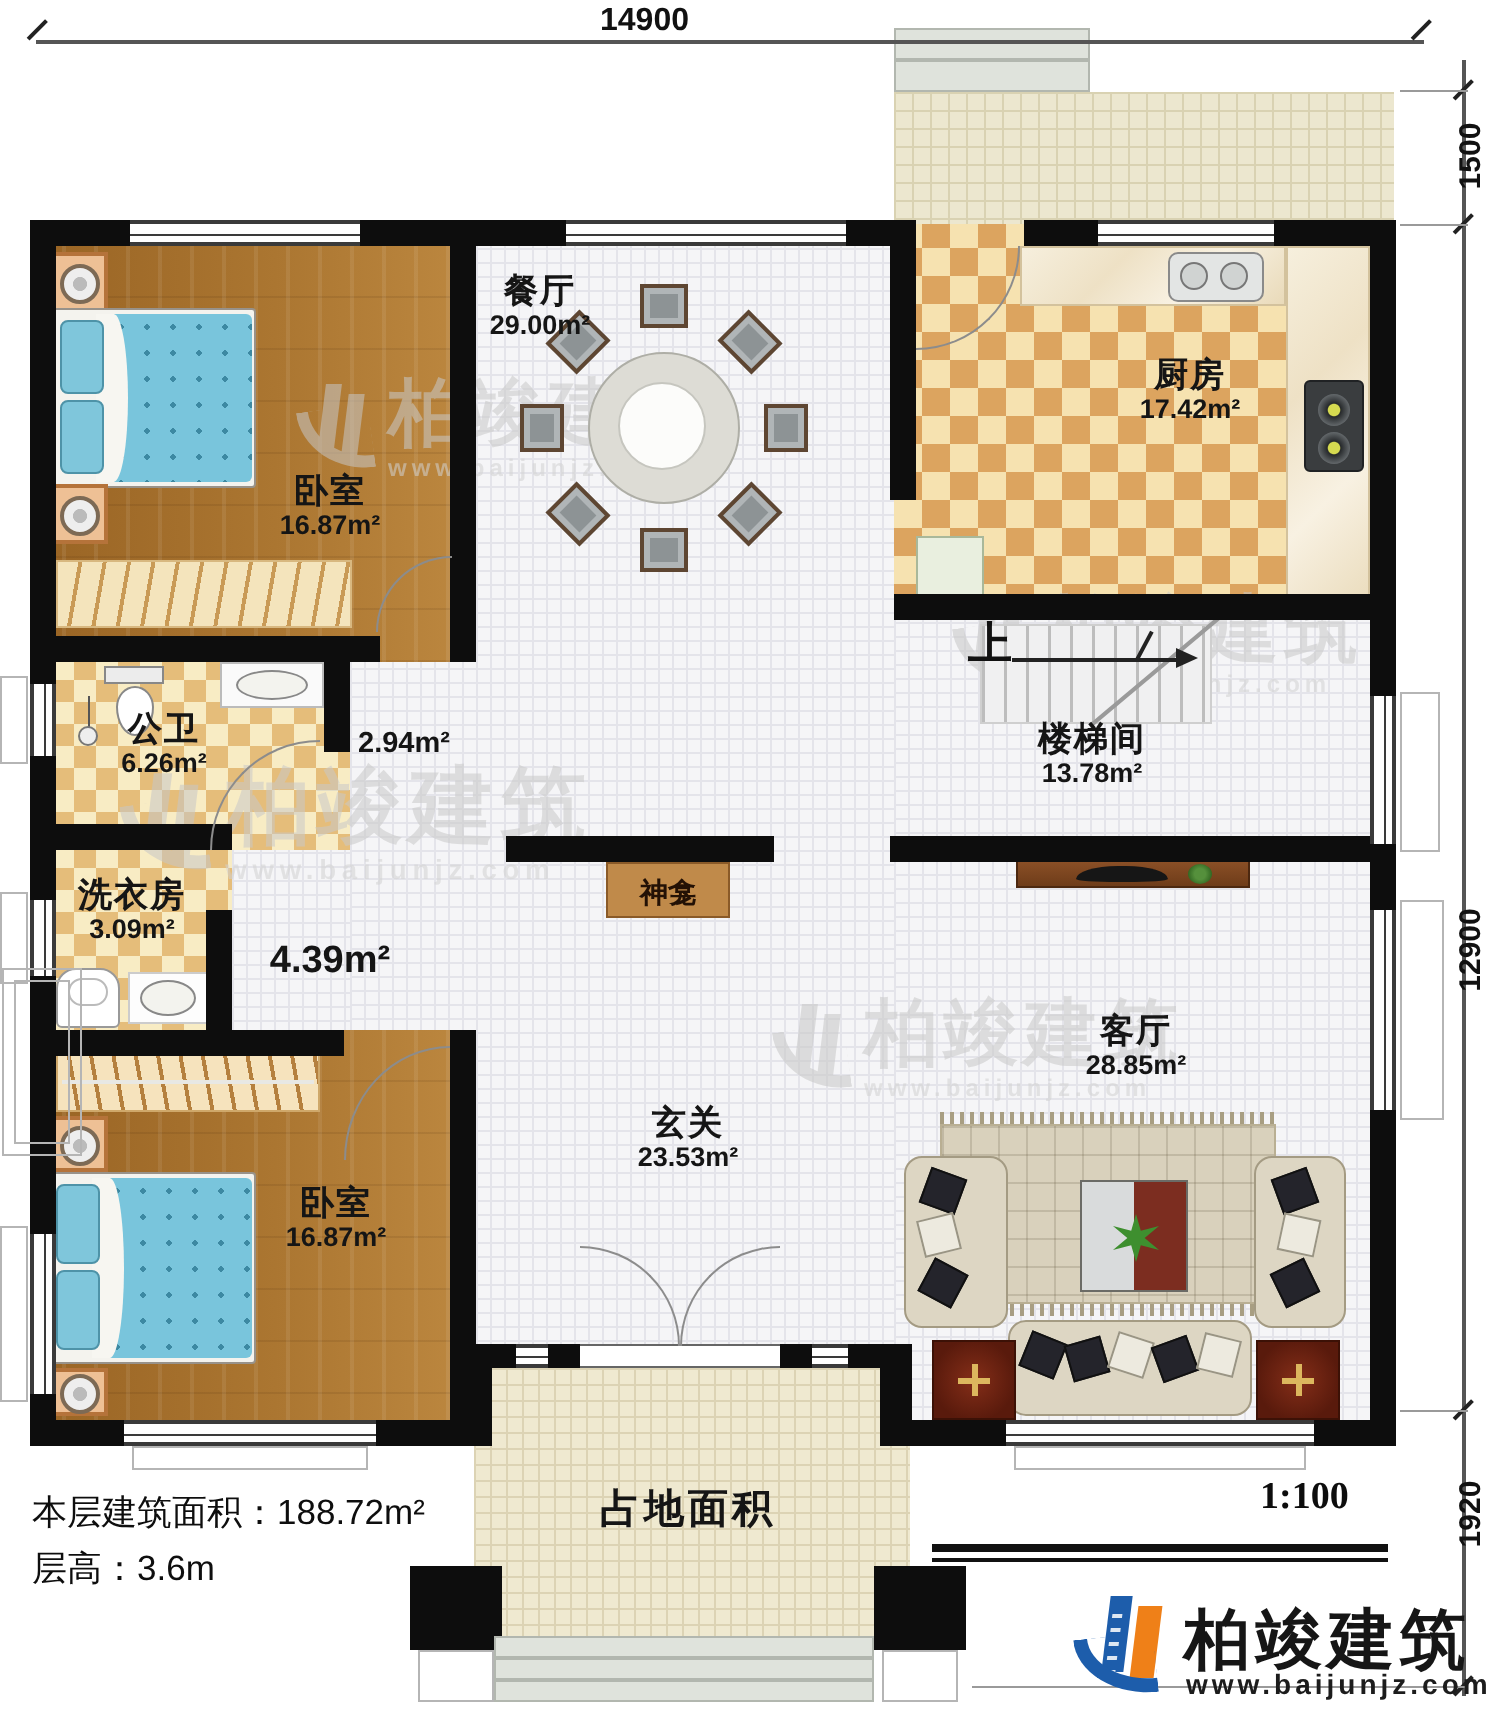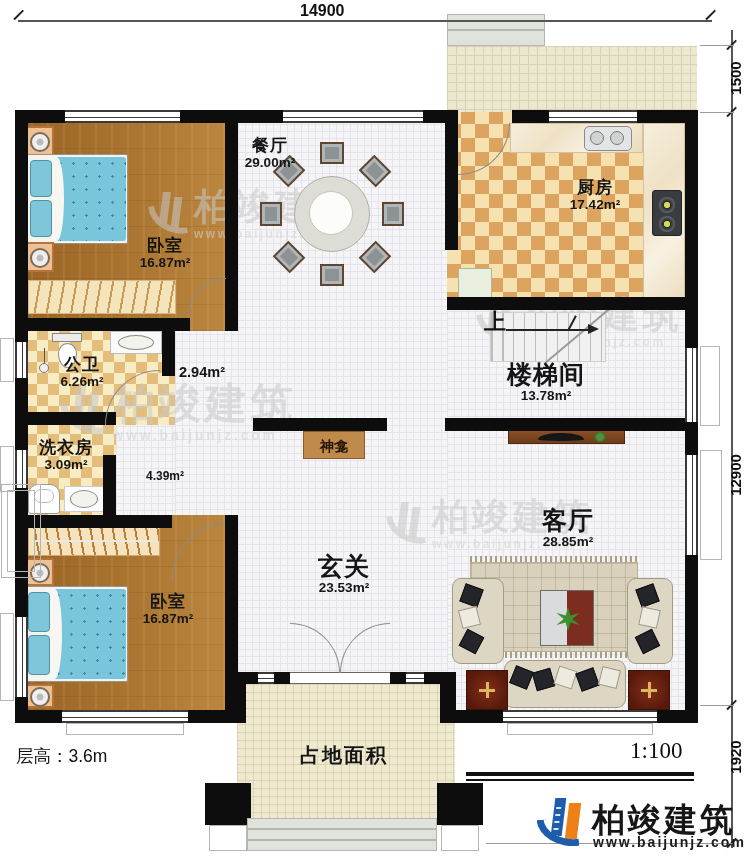--- a/index.html
+++ b/index.html
@@ -37,21 +37,21 @@
   .winV::after{content:'';position:absolute;top:0;bottom:0;left:50%;width:1px;background:#3a3a3a;}
   .oframe{position:absolute;border:1.5px solid #b5b5b5;box-sizing:border-box;background:#fff;}
   
   .arc{position:absolute;box-sizing:border-box;}
   .arc.tl{border-top:1.4px solid #8c8c8c;border-left:1.4px solid #8c8c8c;border-top-left-radius:100% 100%;}
   .arc.tr{border-top:1.4px solid #8c8c8c;border-right:1.4px solid #8c8c8c;border-top-right-radius:100% 100%;}
   .arc.br{border-bottom:1.4px solid #8c8c8c;border-right:1.4px solid #8c8c8c;border-bottom-right-radius:100% 100%;}
   
   .rl{position:absolute;transform:translateX(-50%);text-align:center;color:#151515;font-weight:bold;white-space:nowrap;line-height:1.12;}
   .rl .nm{font-size:17px;letter-spacing:1px;}
-  .rl .nm.big{font-size:25px;}
+  .rl .nm.big{font-size:17px;}
   .rl .ar{font-size:13.5px;}
   
   .dline{position:absolute;background:#555;}
   .tick{position:absolute;width:13px;height:1.6px;background:#222;transform:rotate(-45deg);}
   .dimtxt{position:absolute;font-size:16px;font-weight:bold;color:#111;}
   .vlab{position:absolute;width:70px;height:16px;text-align:center;font-size:15px;font-weight:bold;color:#111;transform:rotate(-90deg);}
   .wit{position:absolute;background:#9a9a9a;}
   
   .nstand{position:absolute;background:#eec095;border:2px solid #b5733a;box-sizing:border-box;}
   .nstand i{position:absolute;left:50%;top:50%;width:16px;height:16px;margin:-9px 0 0 -9px;border:2px solid #7d6a55;border-radius:50%;background:radial-gradient(circle,#bbb 30%,#eee 32%);}
@@ -316,21 +316,21 @@
     <div class="ar">6.26m²</div>
   </div>
   <div class="rl" style="left:66px;top:438px;">
     <div class="nm">洗衣房</div>
     <div class="ar">3.09m²</div>
   </div>
   <div class="rl" style="left:202px;top:364px;">
     <div class="ar" style="font-size:14.5px;">2.94m²</div>
   </div>
   <div class="rl" style="left:165px;top:470px;">
-    <div class="ar" style="font-size:12px;">4.39m²</div>
+    <div class="ar" style="font-size:19px;">4.39m²</div>
   </div>
   <div class="rl" style="left:546px;top:360px;">
     <div class="nm big">楼梯间</div>
     <div class="ar">13.78m²</div>
   </div>
   <div class="abs" style="left:484px;top:307px;font-size:22px;font-weight:bold;color:#111;">上</div>
   <div class="rl" style="left:344px;top:552px;">
     <div class="nm big">玄关</div>
     <div class="ar">23.53m²</div>
   </div>
@@ -358,24 +358,25 @@
   <div class="tick" style="left:725px;top:842px;"></div>
   <div class="wit" style="left:700px;top:45px;width:34px;height:1px;"></div>
   <div class="wit" style="left:700px;top:112px;width:34px;height:1px;"></div>
   <div class="wit" style="left:700px;top:705px;width:34px;height:1px;"></div>
   <div class="wit" style="left:486px;top:843px;width:248px;height:1px;"></div>
   <div class="vlab" style="left:700px;top:70px;">1500</div>
   <div class="vlab" style="left:700px;top:467px;">12900</div>
   <div class="vlab" style="left:700px;top:749px;">1920</div>
 
   <div class="abs" style="left:16px;top:742px;width:230px;font-size:17.5px;font-weight:500;color:#0e0e0e;line-height:28px;">
+    <div><span>本层建筑面积：</span><span>188.72m²</span></div>
     <div><span>层高：</span><span>3.6m</span></div>
   </div>
 
-  <div class="abs serif" style="left:630px;top:738px;font-size:23px;font-weight:400;color:#0d0d0d;">1:100</div>
+  <div class="abs serif" style="left:630px;top:738px;font-size:19px;font-weight:700;color:#0d0d0d;">1:100</div>
   <div class="abs" style="left:466px;top:772px;width:228px;height:4px;background:#111;"></div>
   <div class="abs" style="left:466px;top:779px;width:228px;height:1.8px;background:#111;"></div>
 
   <div class="abs" style="left:536px;top:796px;width:52px;height:56px;">
     <div class="abs" style="left:17px;top:2px;width:11px;height:38px;background:#1d5dab;transform:skewX(-7deg);background-image:repeating-linear-gradient(0deg,transparent 0 5px,rgba(255,255,255,.85) 5px 7px);background-size:5px 100%;background-repeat:no-repeat;background-position:2px 6px;"></div>
     <div class="abs" style="left:31px;top:7px;width:12px;height:36px;background:#ef8018;transform:skewX(-7deg);"></div>
     <div class="abs" style="left:2px;top:22px;width:40px;height:30px;border-left:7px solid #1d5dab;border-bottom:7px solid #1d5dab;border-bottom-left-radius:100% 100%;transform:rotate(-6deg);box-sizing:border-box;"></div>
   </div>
   <div class="abs" style="left:592px;top:798px;font-size:33px;font-weight:bold;letter-spacing:3px;color:#161616;">柏竣建筑</div>
   <div class="abs" style="left:593px;top:834px;font-size:14px;font-weight:bold;letter-spacing:2px;color:#1c1c1c;">www.baijunjz.com</div>

